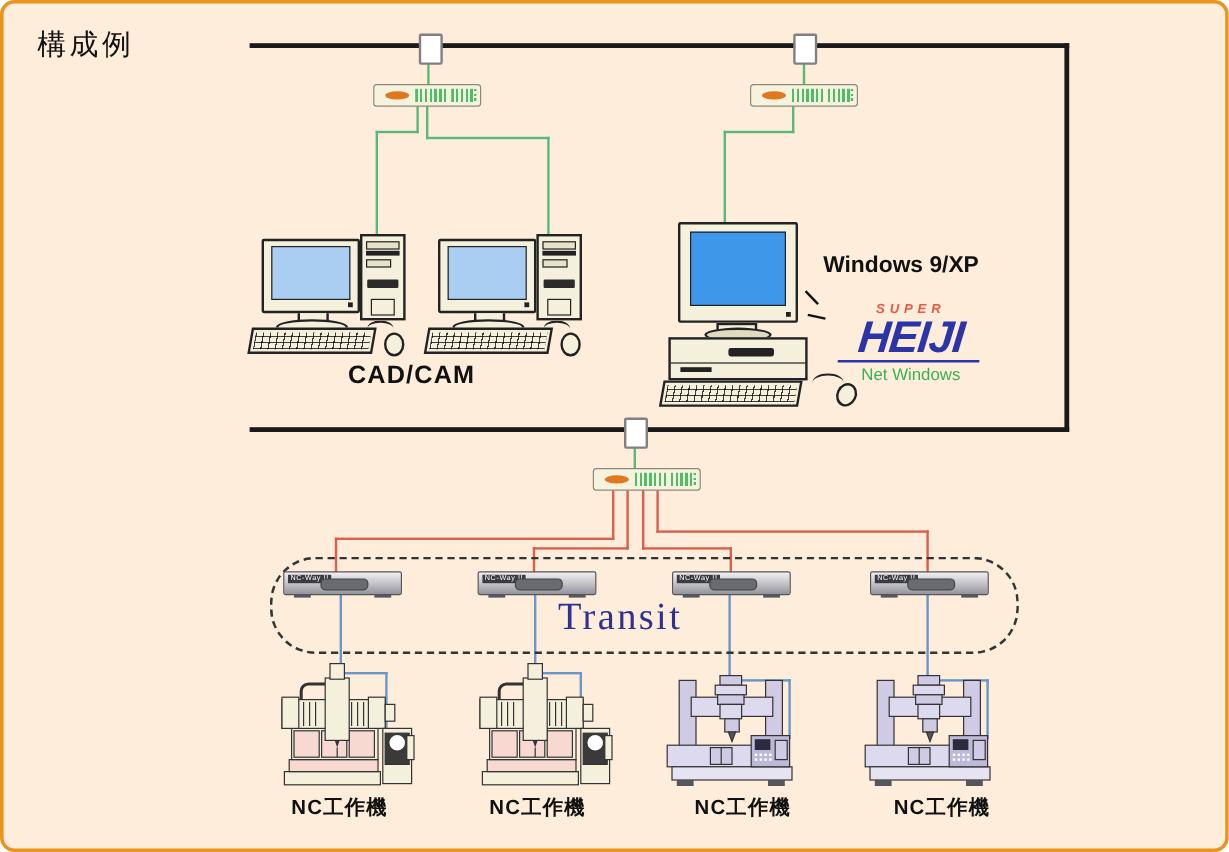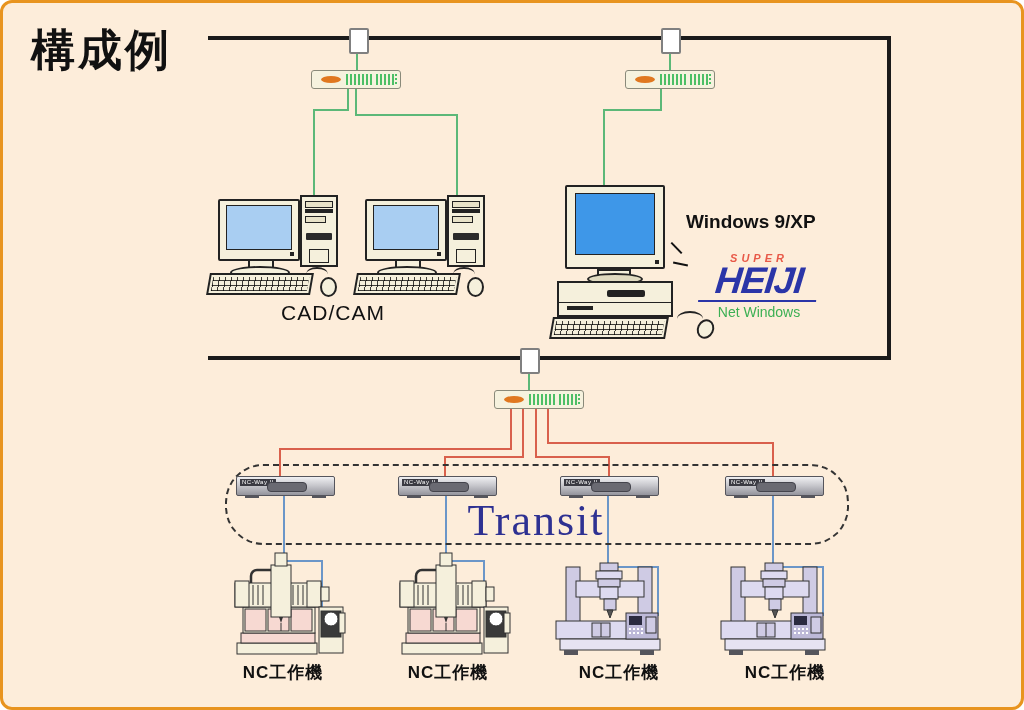--- a/index.html
+++ b/index.html
@@ -4,21 +4,21 @@
 <style>
   html,body{margin:0;padding:0;background:#fff;font-family:"Liberation Sans","DejaVu Sans",sans-serif;}
   .stage{position:relative;width:1024px;height:710px;background:#FDEDDA;border:3px solid #E8941F;border-radius:12px;box-sizing:border-box;overflow:hidden;}
   
   .ln{position:absolute;}
   .lk{background:#1A1A1A;}
   .lg{background:#5CB878;}
   .lr{background:#D9604C;}
   .lb{background:#6B96C8;}
   
-  .title{position:absolute;left:28px;top:18px;font-size:44px;font-weight:700;color:#111;letter-spacing:3px;}
+  .title{position:absolute;left:28px;top:18px;font-size:24px;font-weight:400;color:#111;letter-spacing:3px;}
   
   .tap{position:absolute;width:16px;height:22px;background:#fff;border:2px solid #808080;border-radius:2px;}
   .hub{position:absolute;width:88px;height:17px;background:#F6F2DE;border:1px solid #8A8A7A;border-radius:3px;}
   .hub-led{position:absolute;left:9px;top:5px;width:20px;height:7px;background:#E07820;border-radius:50%;}
   .hub-p1{position:absolute;left:34px;top:3px;width:27px;height:11px;background:repeating-linear-gradient(90deg,#4CBF66 0 2px,transparent 2px 4px);}
   .hub-p2{position:absolute;left:64px;top:3px;width:19px;height:11px;background:repeating-linear-gradient(90deg,#4CBF66 0 2px,transparent 2px 4px);}
   .hub-dots{position:absolute;right:3px;top:3px;width:2px;height:11px;background:repeating-linear-gradient(180deg,#4CBF66 0 2px,transparent 2px 4px);}
   
   .pc{position:absolute;width:140px;height:100px;}
   .mon{position:absolute;left:10px;top:4px;width:78px;height:58px;background:#F5F0DC;border:2px solid #222;border-radius:2px;}
@@ -54,21 +54,21 @@
   
   .cap{position:absolute;color:#111;font-size:21px;letter-spacing:1px;text-align:center;}
   .dosv{position:absolute;left:683px;top:206px;font-size:19px;font-weight:600;color:#111;line-height:1.35;}
   
   .heiji{position:absolute;left:697px;top:249px;width:118px;text-align:center;}
   .h-super{color:#E85948;font-style:italic;font-weight:900;font-size:11px;letter-spacing:4px;}
   .h-name{color:#2B35A8;font-style:italic;font-weight:900;font-size:37px;line-height:.92;letter-spacing:-1px;transform:skewX(-6deg);border-bottom:2px solid #2B35A8;padding-bottom:2px;}
   .h-net{color:#3CB054;font-size:14px;margin-top:2px;}
   
   .tzone{position:absolute;left:222px;top:461px;width:620px;height:77px;border:2px dashed #333;border-radius:38px;}
-  .tword{position:absolute;left:462px;top:492px;width:142px;text-align:center;font-family:"Liberation Serif","DejaVu Serif",serif;font-size:44px;color:#2E3192;letter-spacing:2px;}
+  .tword{position:absolute;left:462px;top:492px;width:142px;text-align:left;font-family:"Liberation Serif","DejaVu Serif",serif;font-size:32px;color:#2E3192;letter-spacing:2px;}
   .tunit{position:absolute;top:473px;width:97px;height:18px;border:1px solid #55555C;border-radius:2px;background:linear-gradient(180deg,#F0F0F2 0%,#C9C9CE 45%,#94949C 100%);}
   .tu-lab{position:absolute;left:3px;top:2px;background:#3A3A42;color:#fff;font-size:6px;line-height:7px;padding:0 2px;letter-spacing:.5px;}
   .tu-pill{position:absolute;left:30px;top:5px;width:38px;height:8px;background:#6A6A72;border:1px solid #44444C;border-radius:4px;}
   .tu-f1,.tu-f2{position:absolute;bottom:-3px;width:14px;height:3px;background:#55555C;}
   .tu-f1{left:8px;} .tu-f2{right:8px;}
   
   .mach{position:absolute;width:115px;height:108px;}
   .nclab{position:absolute;top:658px;width:110px;text-align:center;font-size:17px;font-weight:600;color:#111;letter-spacing:1px;}
 </style>
 </head>
@@ -181,21 +181,21 @@
       <div class="tbt"></div>
       <div class="tdr"></div>
     </div>
     <div class="kbd">
         <div class="keys"></div>
       </div>
     <div class="cable"></div>
     <div class="mouse"></div>
   </div>
 
-  <div class="cap" style="left:250px;top:298px;width:160px;">CAD/CAM</div>
+  <div class="cap" style="left:260px;top:298px;width:160px;font-weight:bold;">CAD/CAM</div>
 
   <div class="pcB">
     <div class="mon2">
         <div class="scr2"></div>
         <div class="pwr"></div>
       </div>
     <div class="spark1"></div>
     <div class="spark2"></div>
     <div class="neck"></div>
     <div class="nbase"></div>

